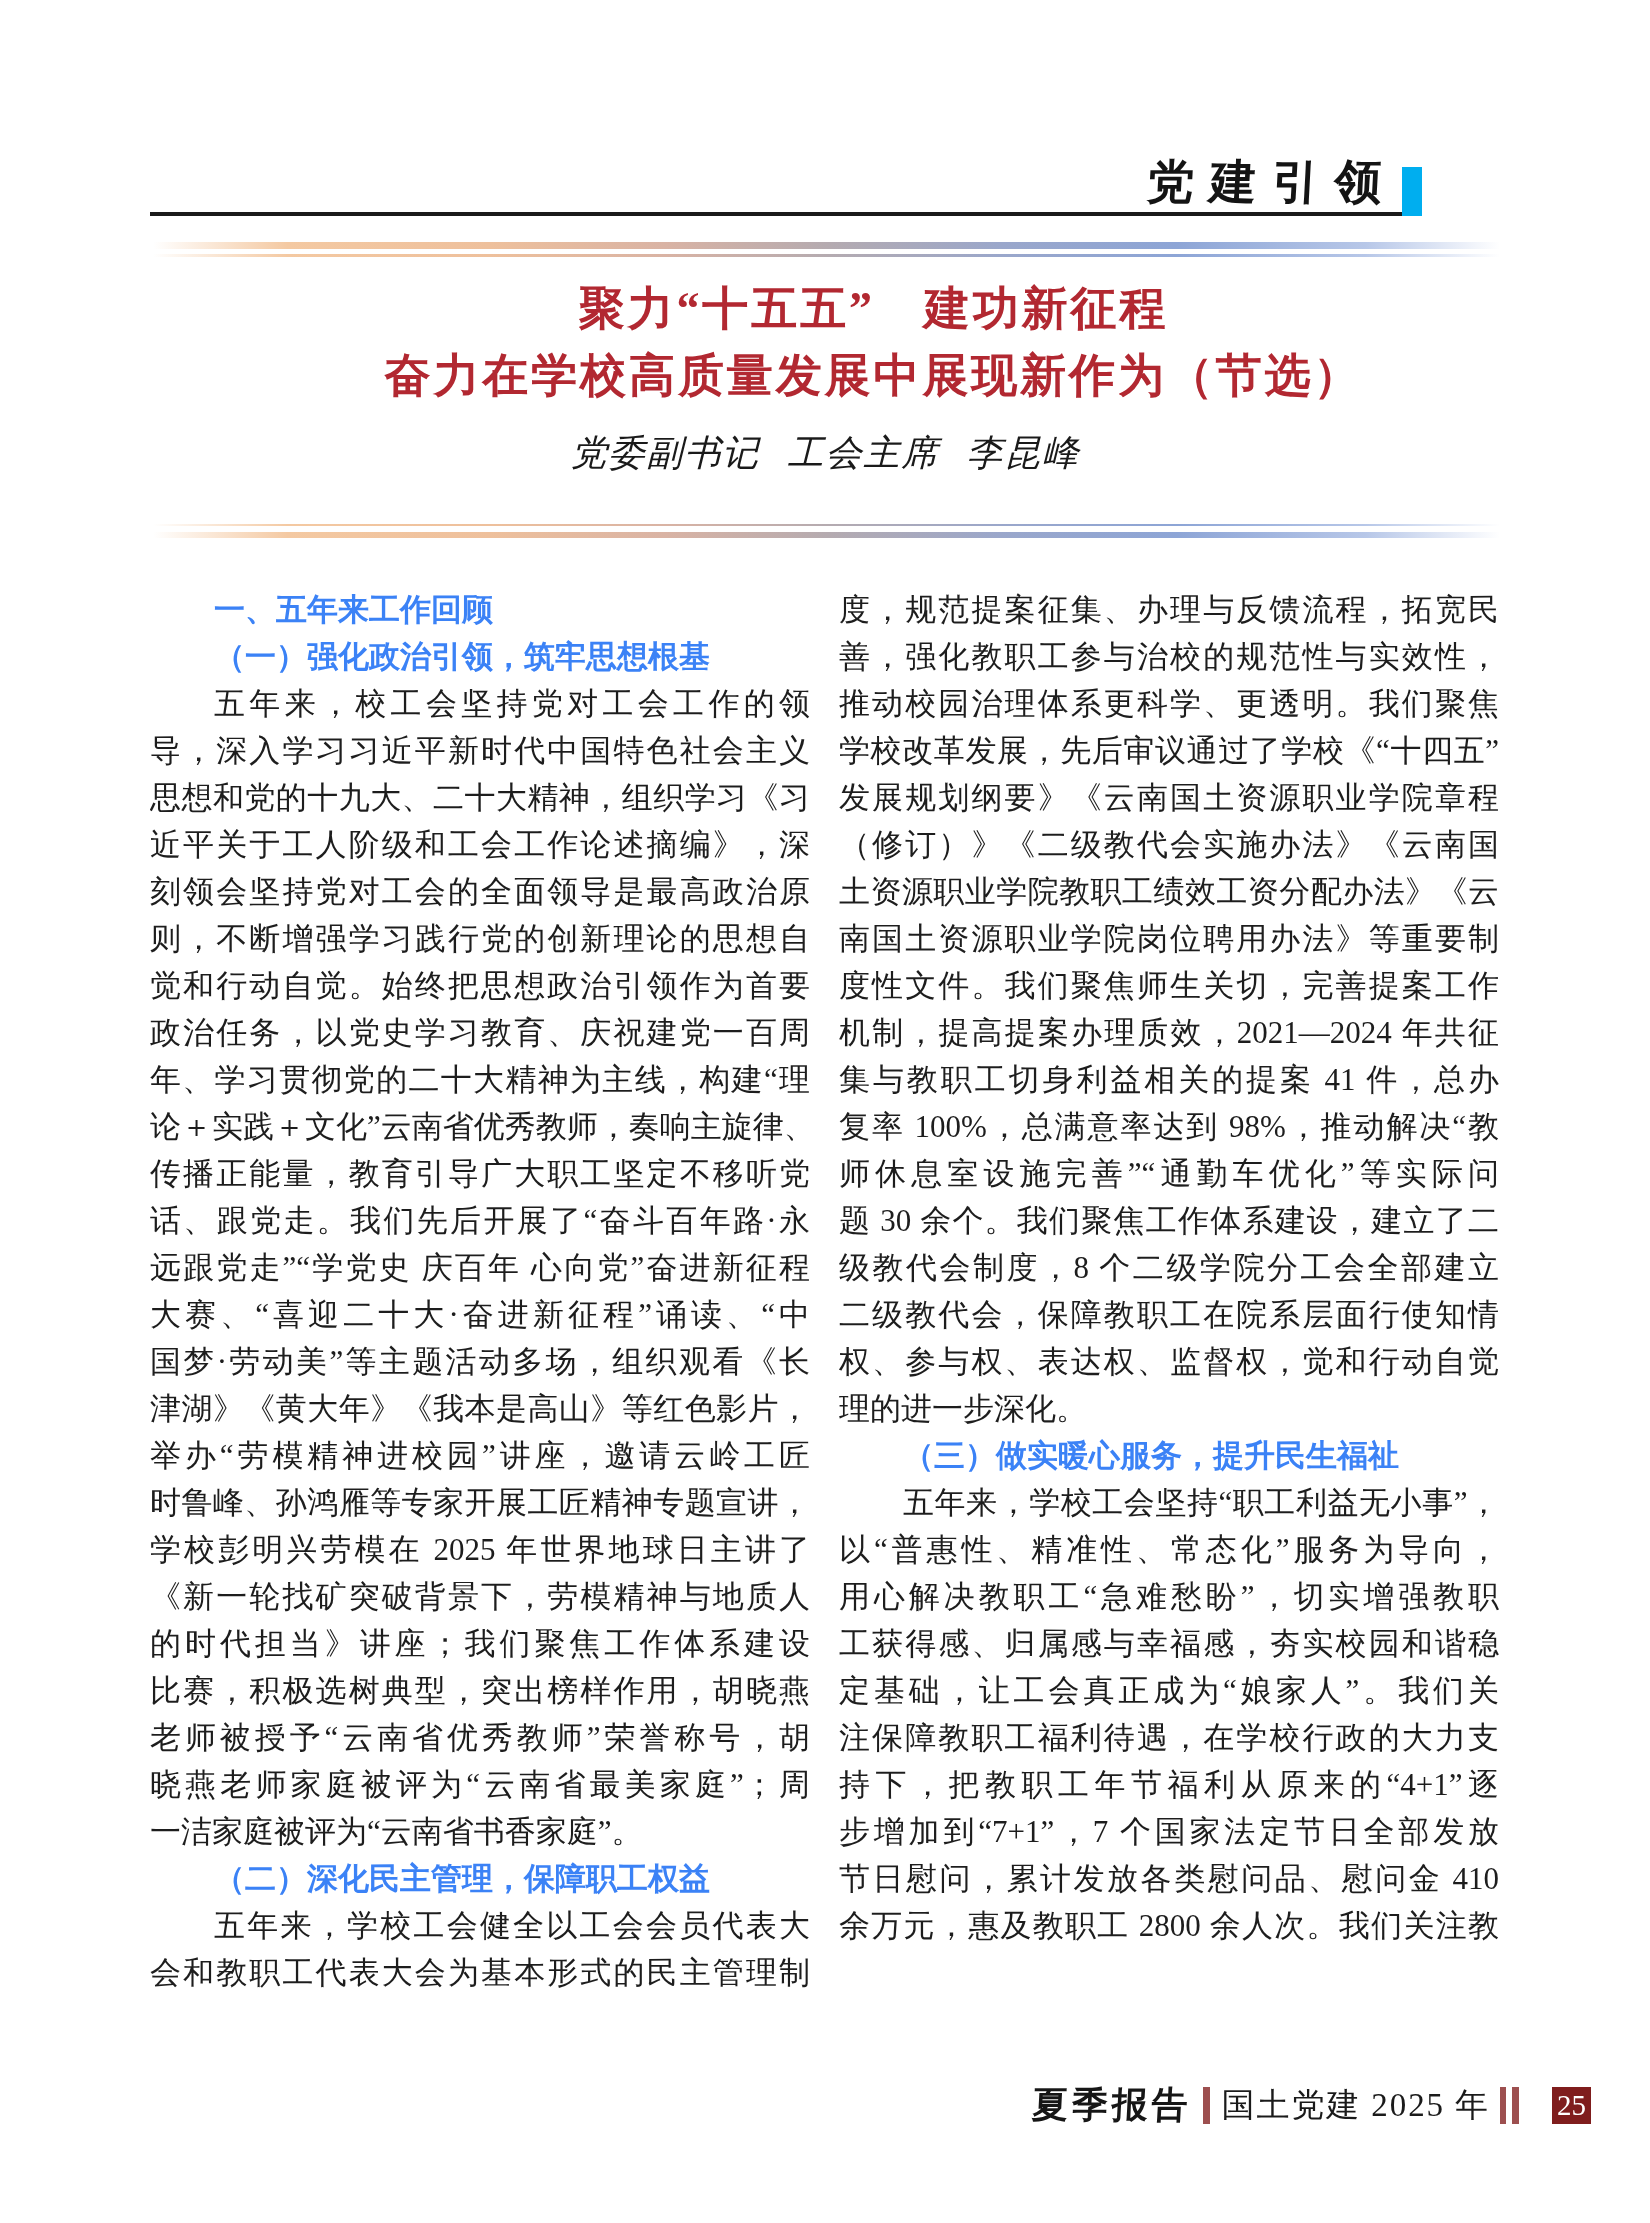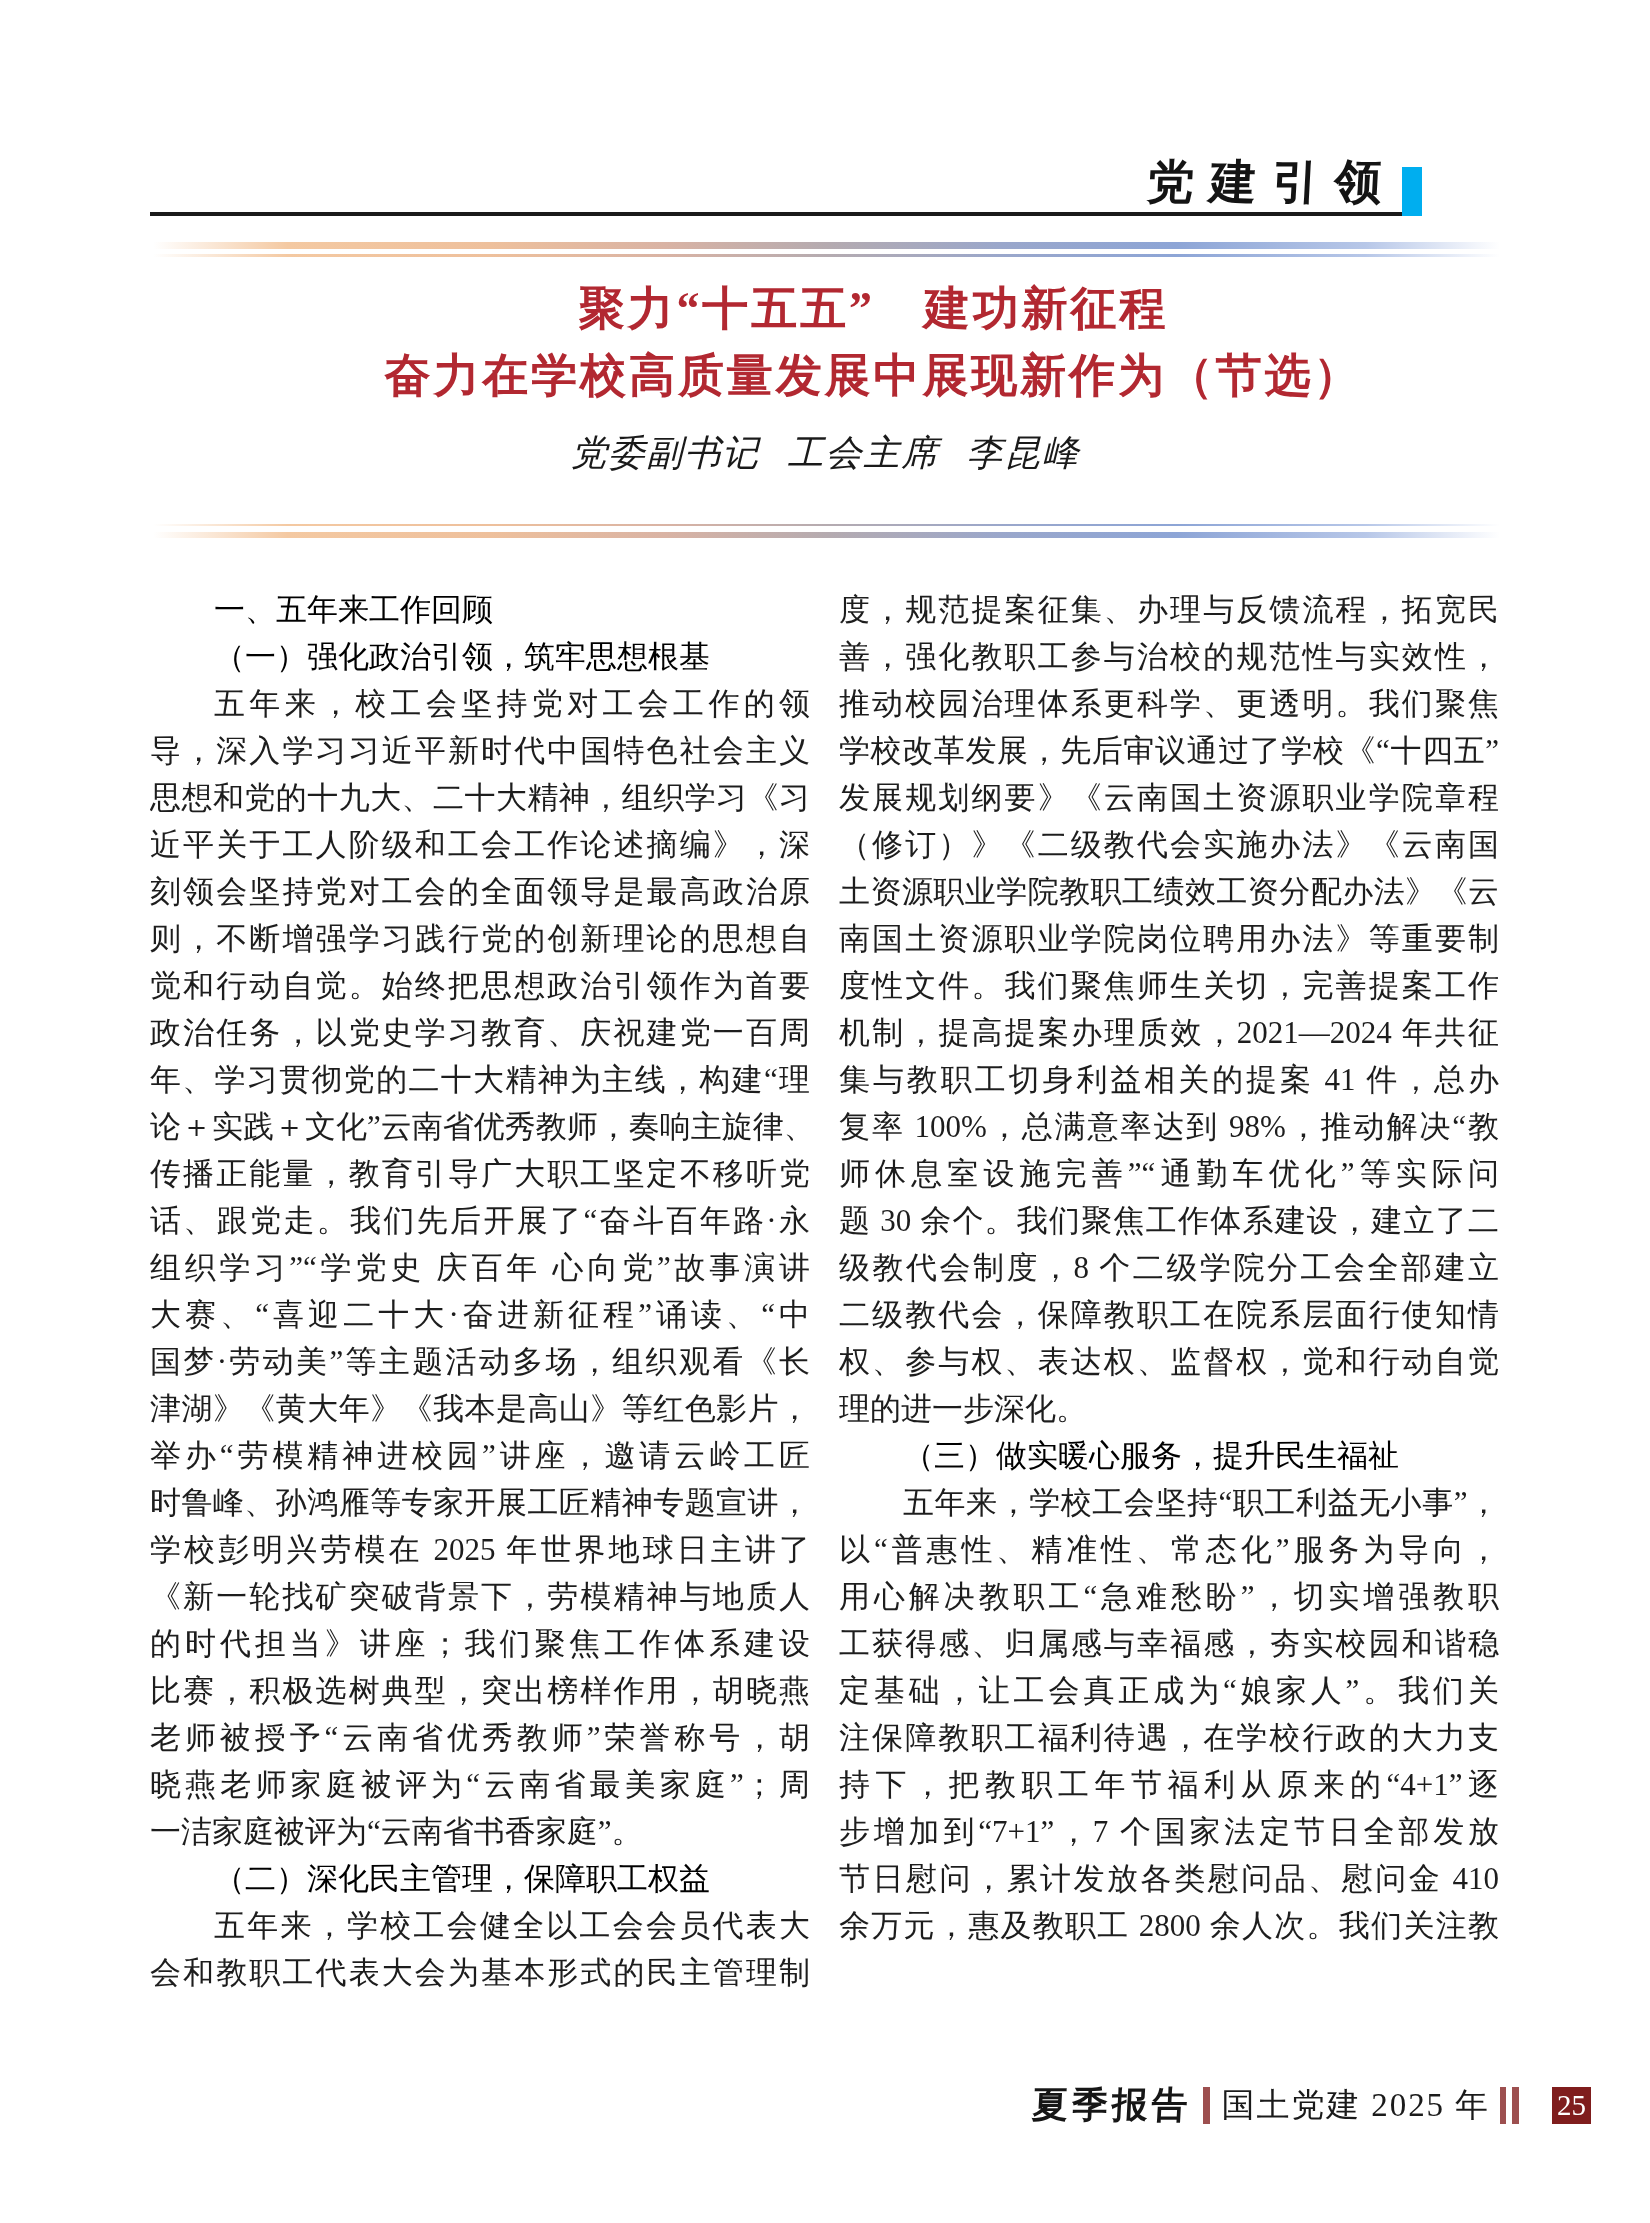--- a/index.html
+++ b/index.html
@@ -98,22 +98,22 @@
     height:47px;
     text-align:justify;
     text-align-last:left;
     white-space:nowrap;
     overflow:hidden;
   }
   .line.j{text-align-last:justify;}
   .line.ind{text-indent:64px;}
   .line.h{
     font-family:"Liberation Sans", sans-serif;
-    font-weight:400;
-    color:#000000;
+    font-weight:700;
+    color:#3b82f6;
   }
   
   .footer{
     position:absolute;
     top:2084px;left:1032px;
     height:43px;
     display:flex;
     align-items:center;
     white-space:nowrap;
   }
@@ -175,21 +175,21 @@
         <div class="line j">思想和党的十九大、二十大精神，组织学习《习</div>
         <div class="line j">近平关于工人阶级和工会工作论述摘编》，深</div>
         <div class="line j">刻领会坚持党对工会的全面领导是最高政治原</div>
         <div class="line j">则，不断增强学习践行党的创新理论的思想自</div>
         <div class="line j">觉和行动自觉。始终把思想政治引领作为首要</div>
         <div class="line j">政治任务，以党史学习教育、庆祝建党一百周</div>
         <div class="line j">年、学习贯彻党的二十大精神为主线，构建“理</div>
         <div class="line j">论＋实践＋文化”云南省优秀教师，奏响主旋律、</div>
         <div class="line j">传播正能量，教育引导广大职工坚定不移听党</div>
         <div class="line j">话、跟党走。我们先后开展了“奋斗百年路·永</div>
-        <div class="line j">组织学习”“学党史 庆百年 心向党”故事演讲</div>
+        <div class="line j">远跟党走”“学党史 庆百年 心向党”奋进新征程</div>
         <div class="line j">大赛、“喜迎二十大·奋进新征程”诵读、“中</div>
         <div class="line j">国梦·劳动美”等主题活动多场，组织观看《长</div>
         <div class="line j">津湖》《黄大年》《我本是高山》等红色影片，</div>
         <div class="line j">举办“劳模精神进校园”讲座，邀请云岭工匠</div>
         <div class="line j">时鲁峰、孙鸿雁等专家开展工匠精神专题宣讲，</div>
         <div class="line j">学校彭明兴劳模在 2025 年世界地球日主讲了</div>
         <div class="line j">《新一轮找矿突破背景下，劳模精神与地质人</div>
         <div class="line j">的时代担当》讲座；我们聚焦工作体系建设</div>
         <div class="line j">比赛，积极选树典型，突出榜样作用，胡晓燕</div>
         <div class="line j">老师被授予“云南省优秀教师”荣誉称号，胡</div>

